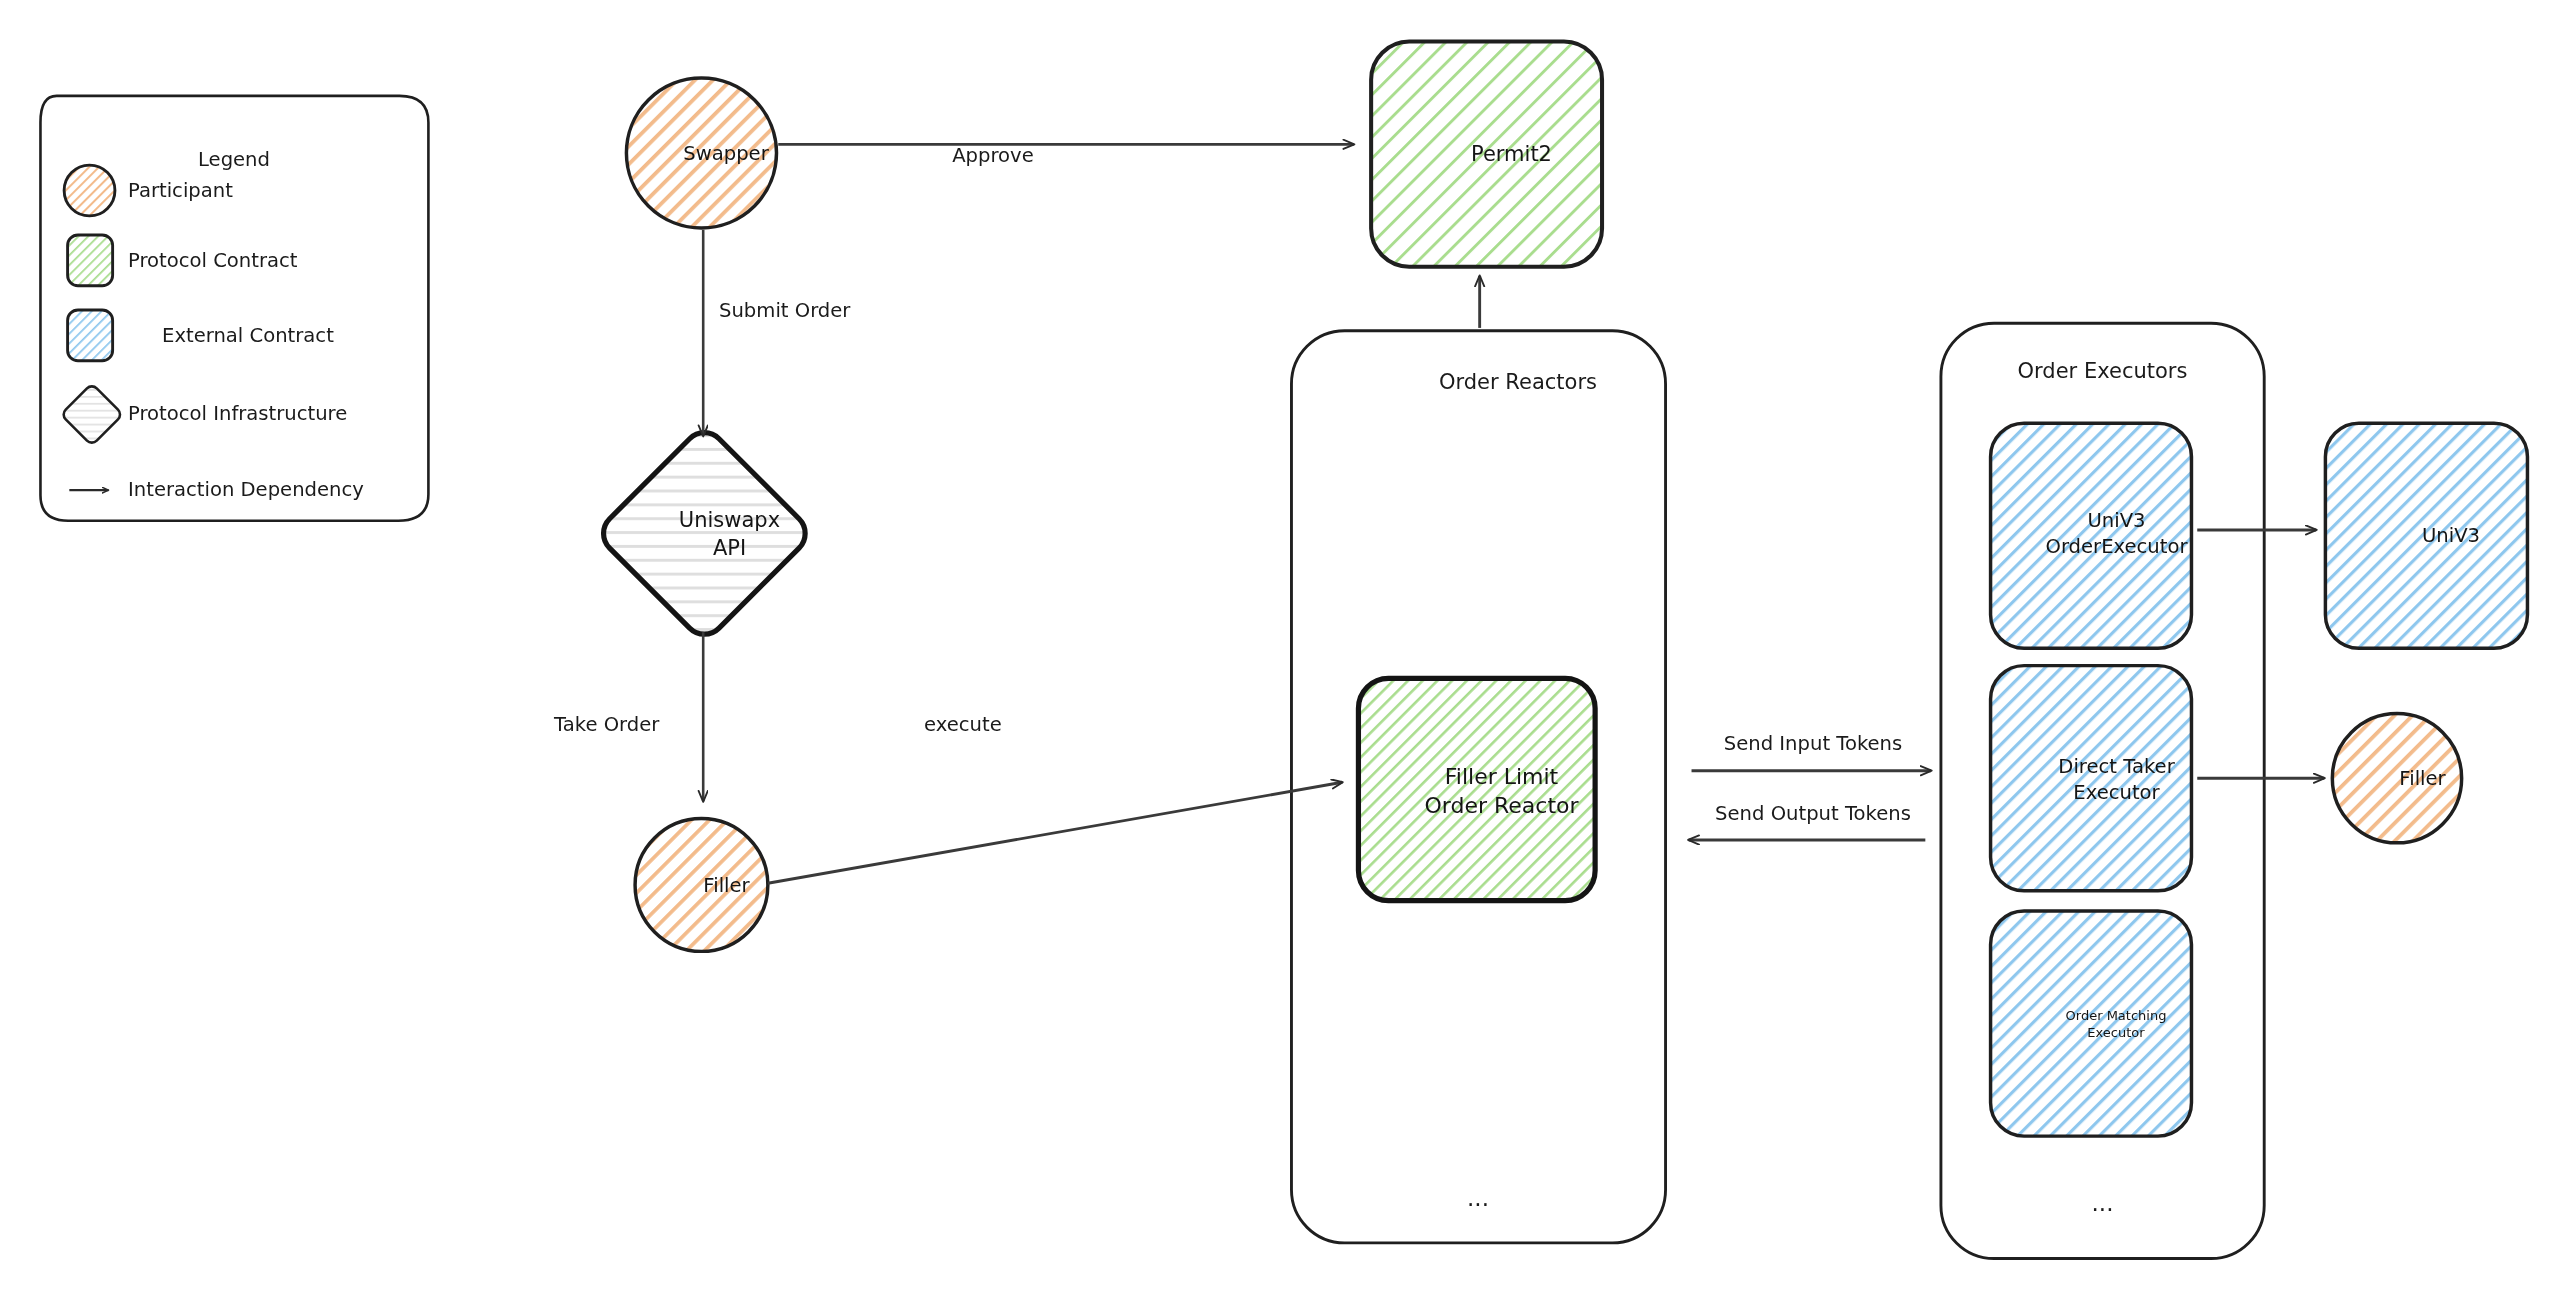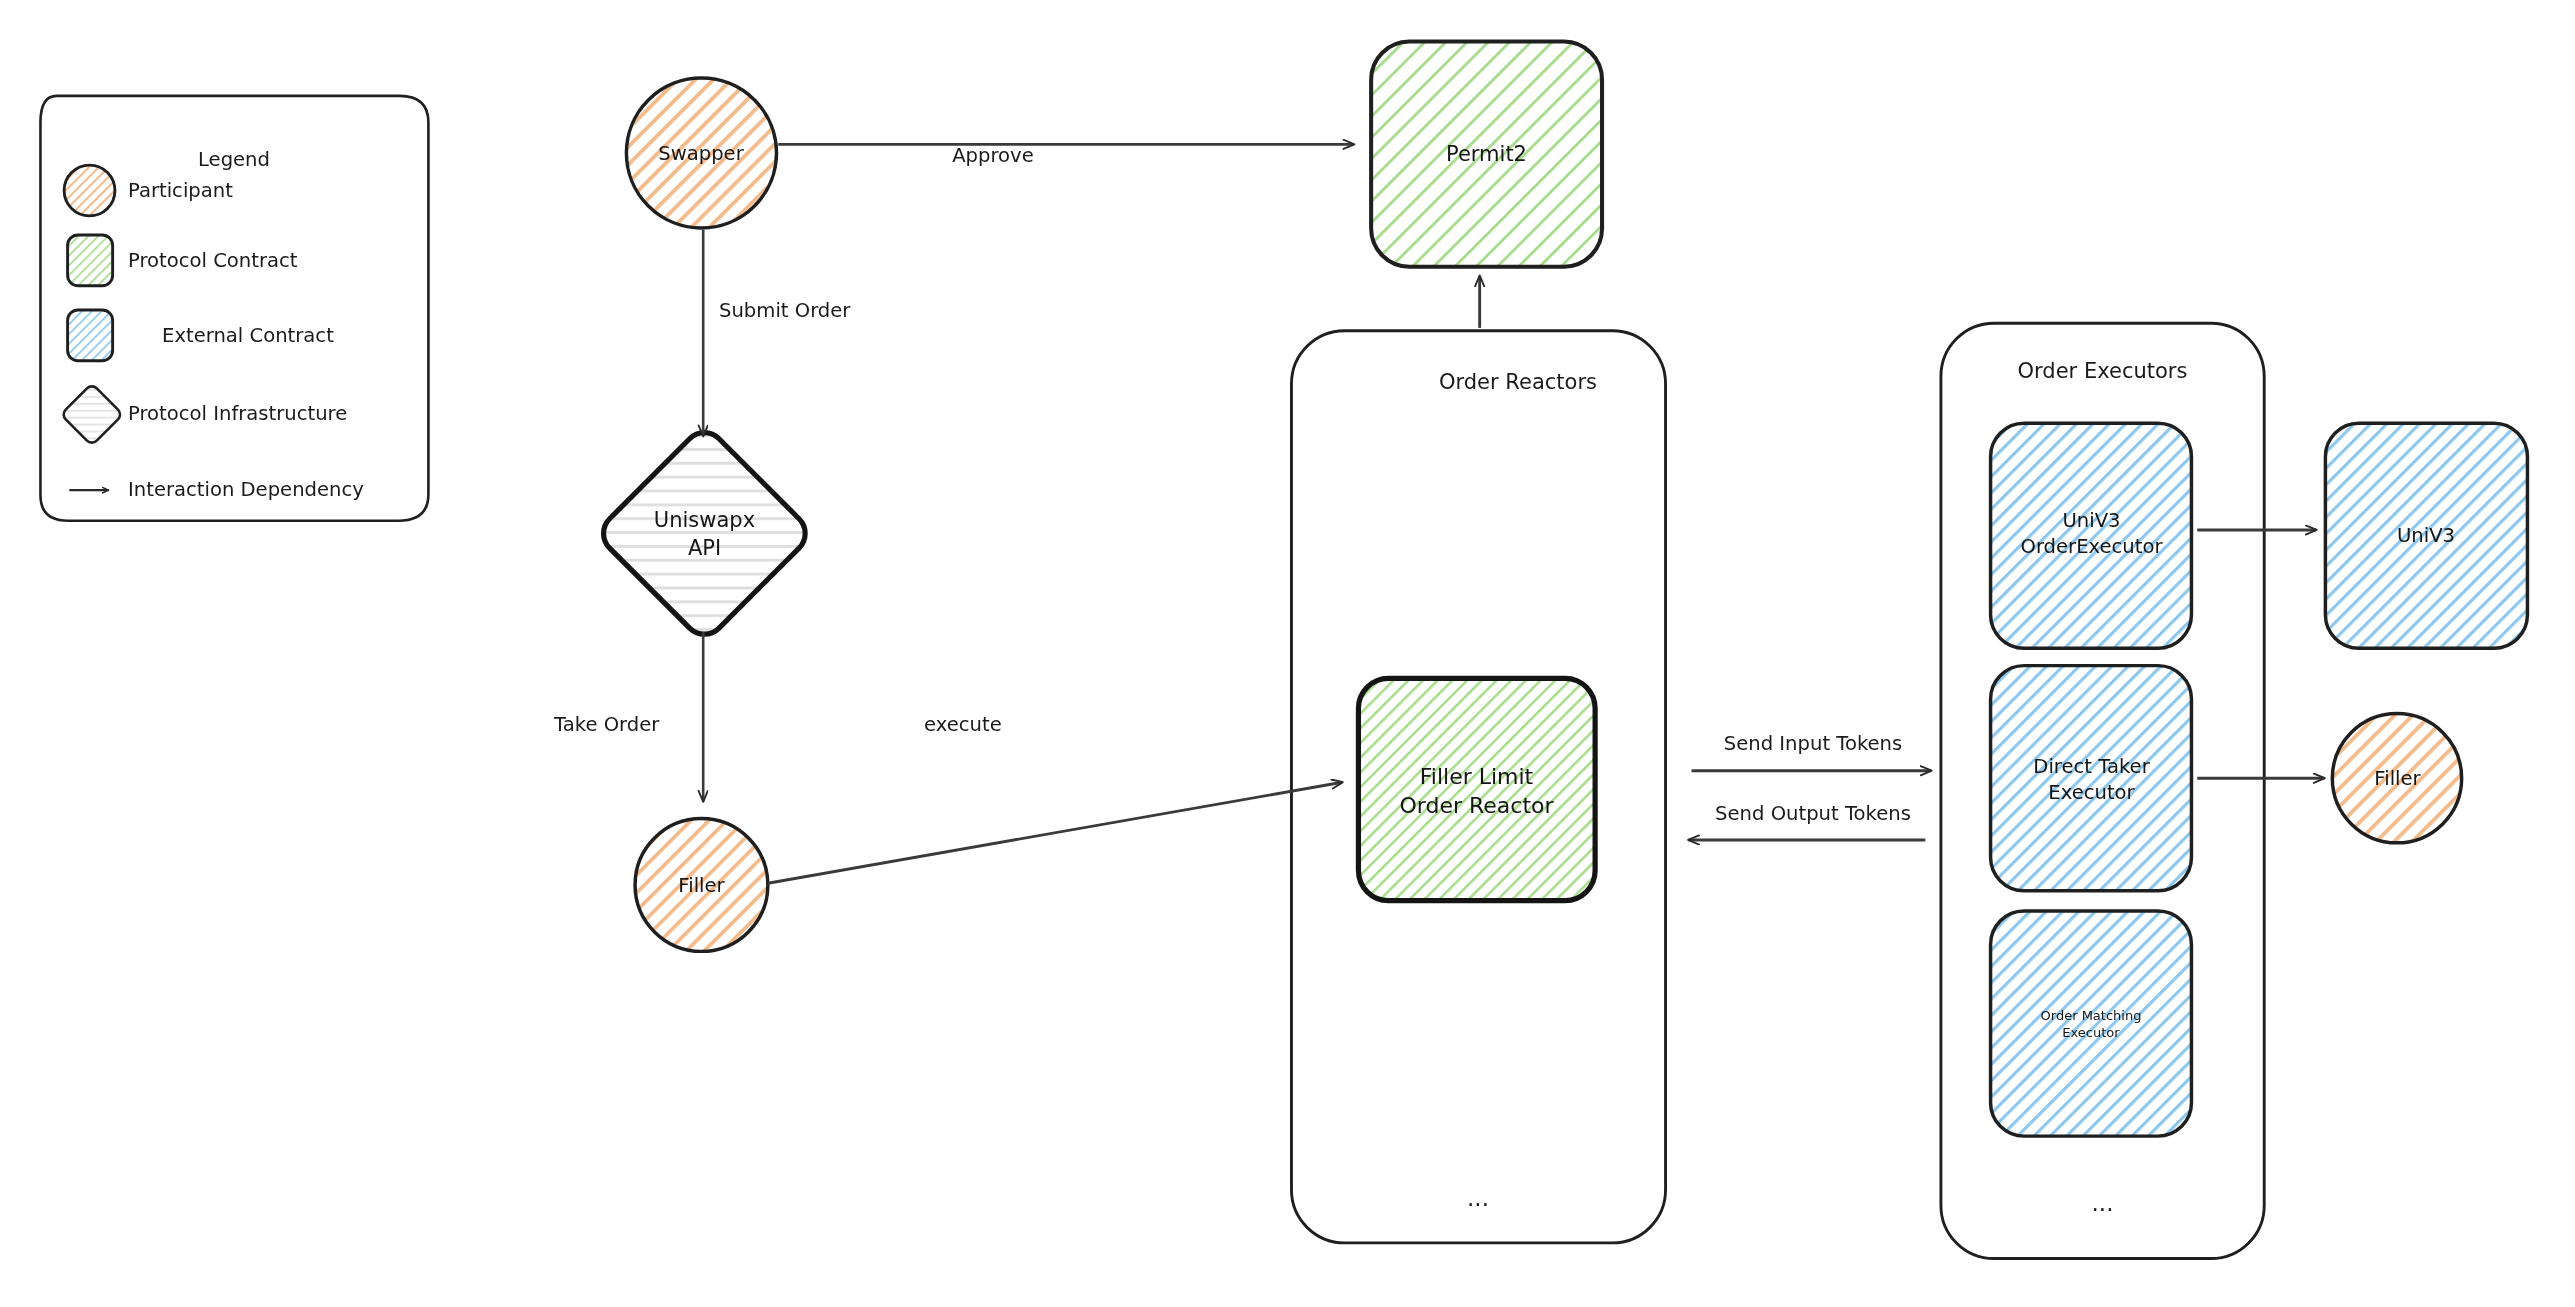--- a/index.html
+++ b/index.html
@@ -3,21 +3,21 @@
 <meta charset="utf-8">
 <style>
   html,body{margin:0;padding:0;background:#ffffff;}
   body{width:2576px;height:1307px;position:relative;overflow:hidden;
        font-family:"DejaVu Sans", sans-serif;}
   #stage{position:absolute;left:0;top:0;width:2576px;height:1307px;}
   svg.layer{position:absolute;left:0;top:0;width:2576px;height:1307px;}
   .lbl{position:absolute;color:#1b1b1b;font-family:"DejaVu Sans",sans-serif;
        text-align:center;line-height:1.25;white-space:pre;pointer-events:none;}
   .node-label{position:absolute;display:flex;align-items:center;justify-content:center;
-       text-align:center;color:#151515;line-height:1.3;}
+       text-align:center;color:#151515;line-height:1.3;padding-left:25px;}
 </style>
 </head>
 <body>
 
 <div id="stage">
 
 <svg class="layer" viewBox="0 0 4462 2264">
   <defs>
     <pattern id="hatchOrange" width="22" height="22" patternTransform="rotate(45)" patternUnits="userSpaceOnUse">
       <rect width="22" height="22" fill="#ffffff"></rect>

